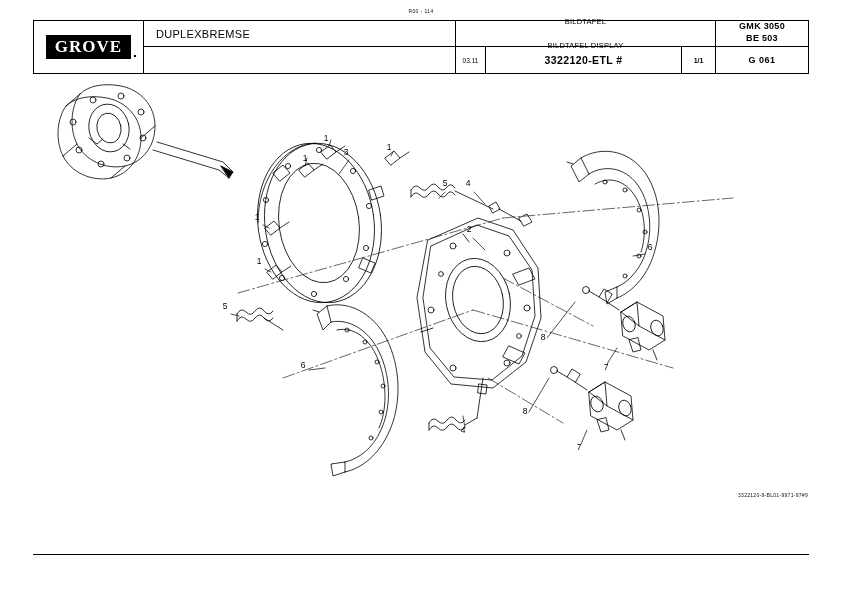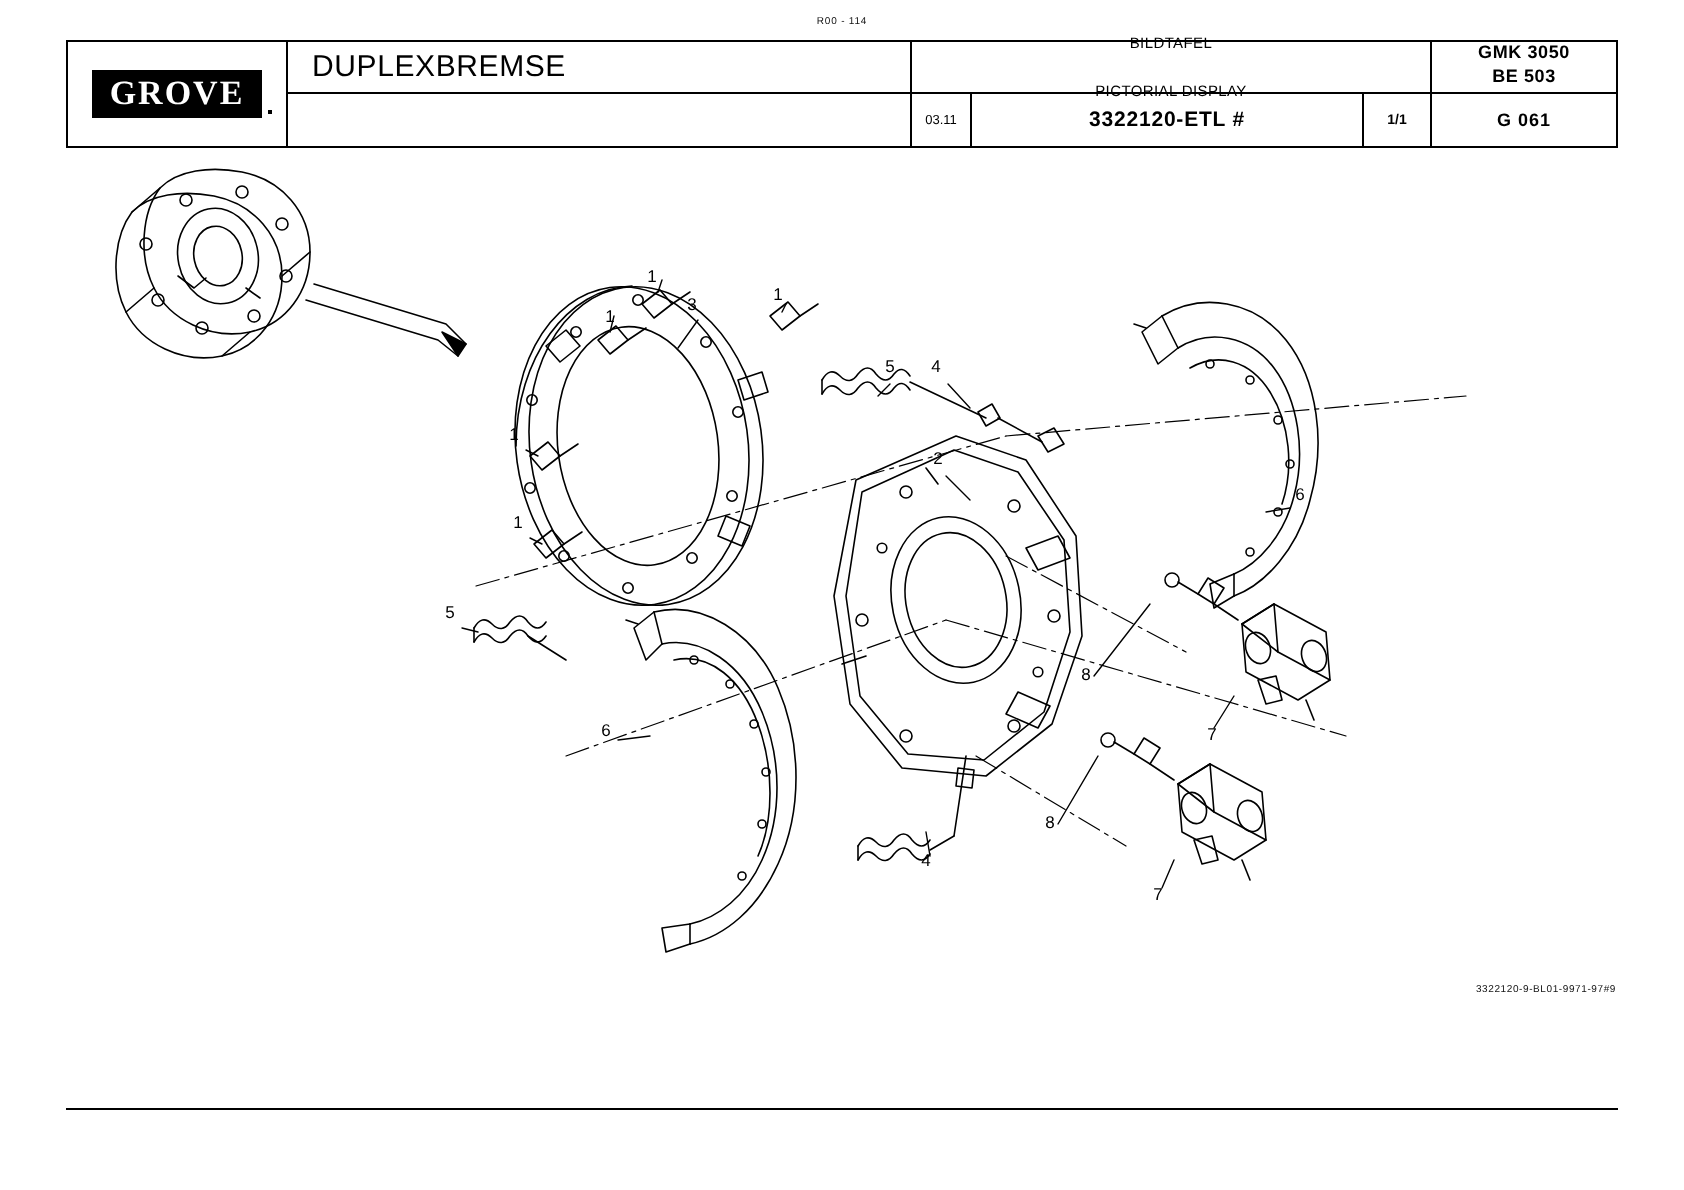--- a/index.html
+++ b/index.html
@@ -77,21 +77,21 @@
     border-right: 1.2px solid #000;
     box-sizing: border-box;
     display: flex;
     flex-direction: column;
   }
   .tb-name-de, .tb-name-en {
     height: 50%;
     display: flex;
     align-items: center;
     padding-left: 12px;
-    font-size: 15px;
+    font-size: 11px;
     letter-spacing: 0.3px;
     box-sizing: border-box;
     text-align: center;
   }
   .tb-name-de { border-bottom: 1.2px solid #000; }
 
   .tb-right {
     width: 352px;
     display: flex;
     flex-direction: column;
@@ -224,21 +224,21 @@
     </div>
 
     <div class="tb-names">
       <div class="tb-name-de">DUPLEXBREMSE</div>
     </div>
 
     <div class="tb-right">
       <div class="tb-right-top">
         <div class="tb-pictorial">
           <span>BILDTAFEL</span>
-          <span>PICTORIAL DISPLAY</span>
+          <span>BILDTAFEL DISPLAY</span>
         </div>
         <div class="tb-model">
           <span>GMK 3050</span>
           <span>BE 503</span>
         </div>
       </div>
       <div class="tb-right-bottom">
         <div class="tb-date">03.11</div>
         <div class="tb-partno">3322120-ETL #</div>
         <div class="tb-sheet">1/1</div>

